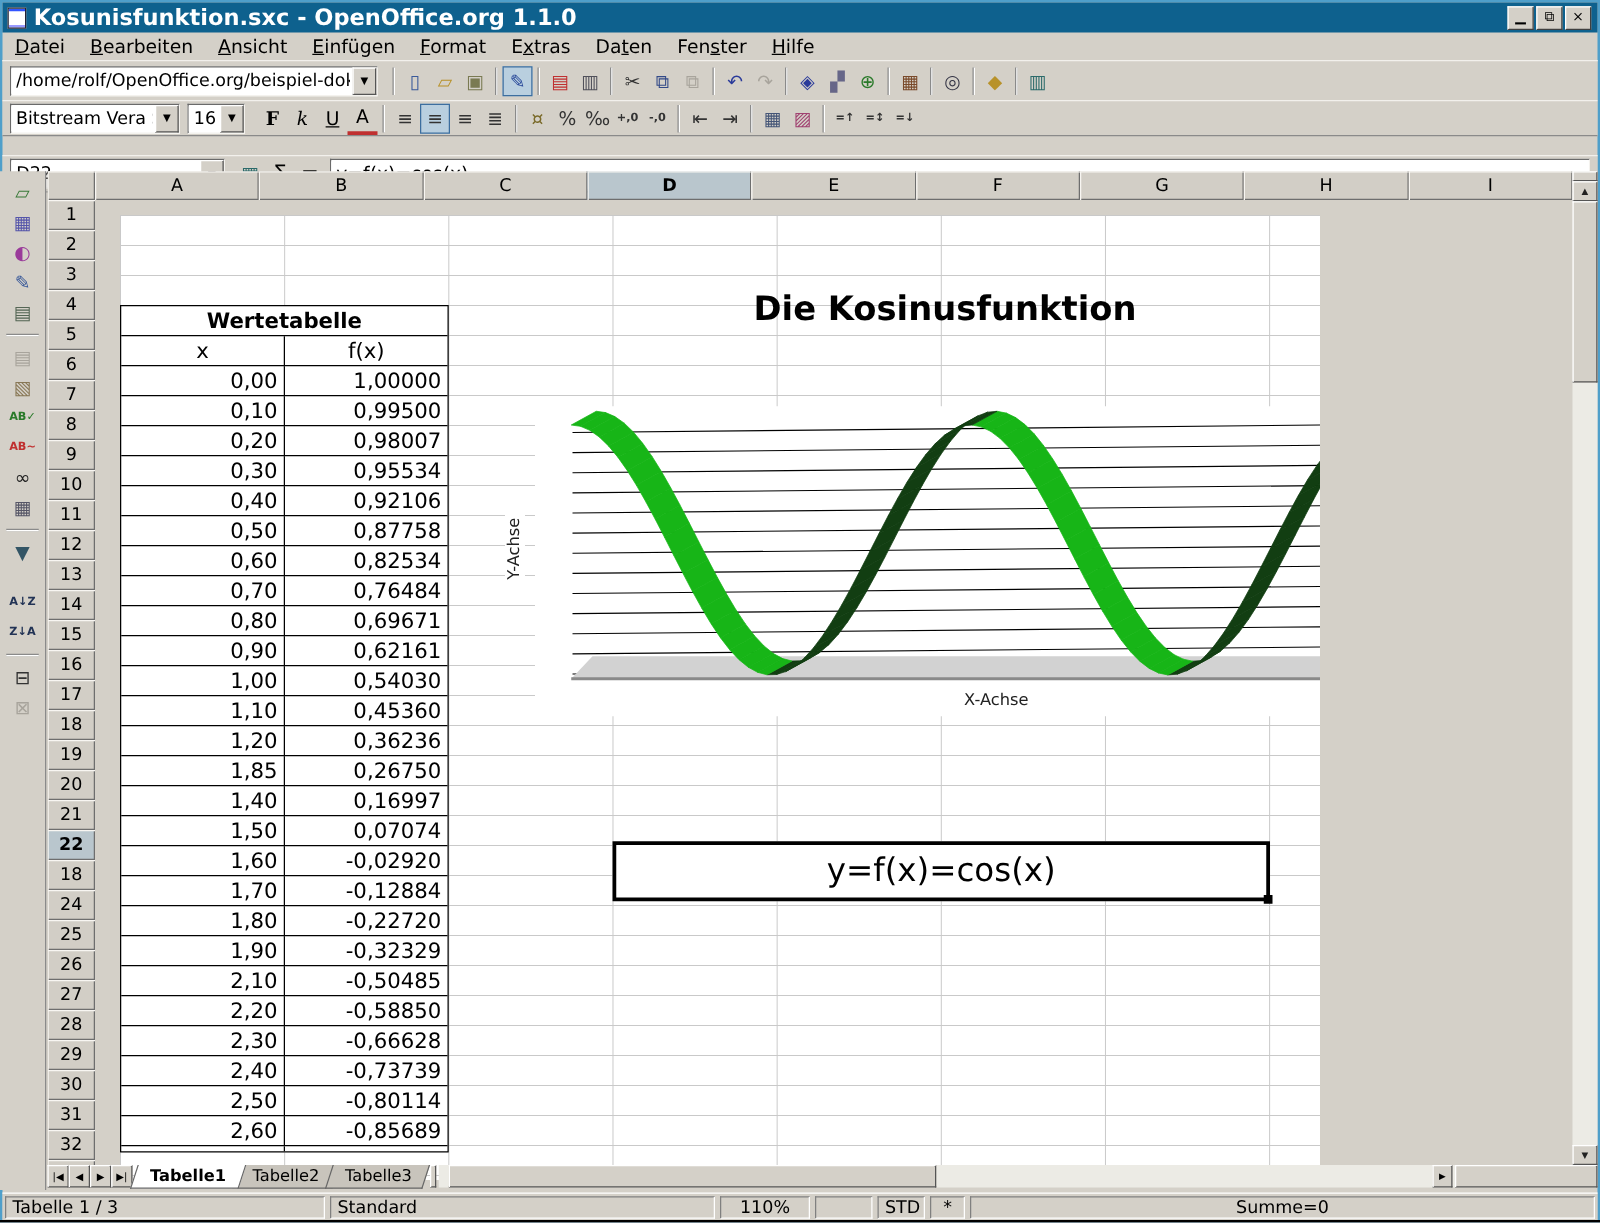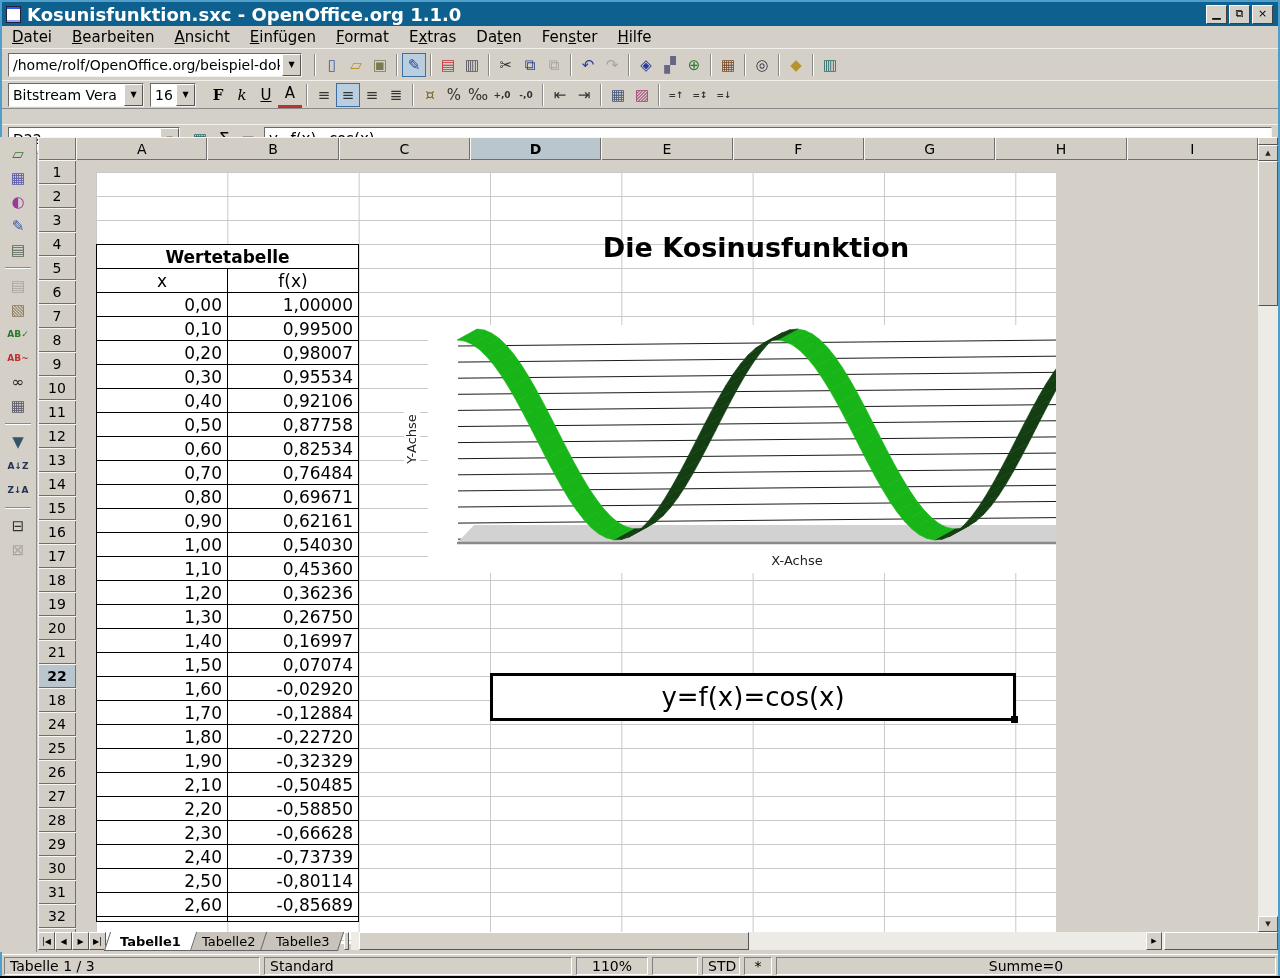--- a/index.html
+++ b/index.html
@@ -236,21 +236,21 @@
       <span class="tbtn" style="color: rgb(85, 102, 85);">▤</span>
       <span class="hsep"></span>
       <span class="tbtn disabled" style="color: rgb(168, 164, 156);">▤</span>
       <span class="tbtn" style="color: rgb(136, 119, 85);">▧</span>
       <span class="tbtn small" style="color: rgb(42, 122, 42);">AB✓</span>
       <span class="tbtn small" style="color: rgb(192, 48, 48);">AB~</span>
       <span class="tbtn" style="color: rgb(34, 34, 34);">∞</span>
       <span class="tbtn" style="color: rgb(85, 85, 102);">▦</span>
       <span class="hsep"></span>
       <span class="tbtn" style="color: rgb(51, 85, 102);">▼</span>
-      <span class="tbtn small" style="color: rgb(34, 51, 85);">A↓Z</span>
+      <span class="tbtn small" style="color: rgb(34, 51, 85); margin-top: 16px;">A↓Z</span>
       <span class="tbtn small" style="color: rgb(34, 51, 85);">Z↓A</span>
       <span class="hsep"></span>
       <span class="tbtn" style="color: rgb(51, 51, 51);">⊟</span>
       <span class="tbtn disabled" style="color: rgb(168, 164, 156);">⊠</span>
     </div>
 
   <div id="corner" class="hdrcell"></div>
   <div id="colheaders">
       <div class="hdrcell">A</div>
       <div class="hdrcell">B</div>
@@ -352,21 +352,21 @@
           </div>
           <div class="wrow">
             <div class="wcell wnum">1,10</div>
             <div class="wcell wnum">0,45360</div>
           </div>
           <div class="wrow">
             <div class="wcell wnum">1,20</div>
             <div class="wcell wnum">0,36236</div>
           </div>
           <div class="wrow">
-            <div class="wcell wnum">1,30</div>
+            <div class="wcell wnum">1,85</div>
             <div class="wcell wnum">0,26750</div>
           </div>
           <div class="wrow">
             <div class="wcell wnum">1,40</div>
             <div class="wcell wnum">0,16997</div>
           </div>
           <div class="wrow">
             <div class="wcell wnum">1,50</div>
             <div class="wcell wnum">0,07074</div>
           </div>

